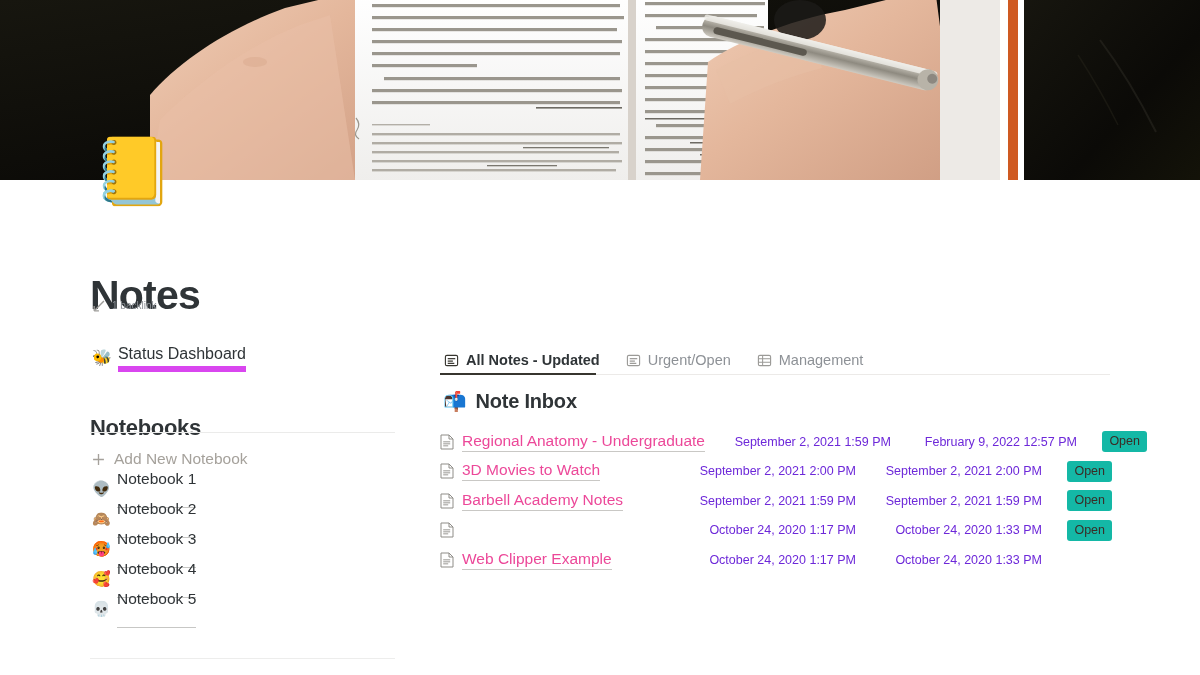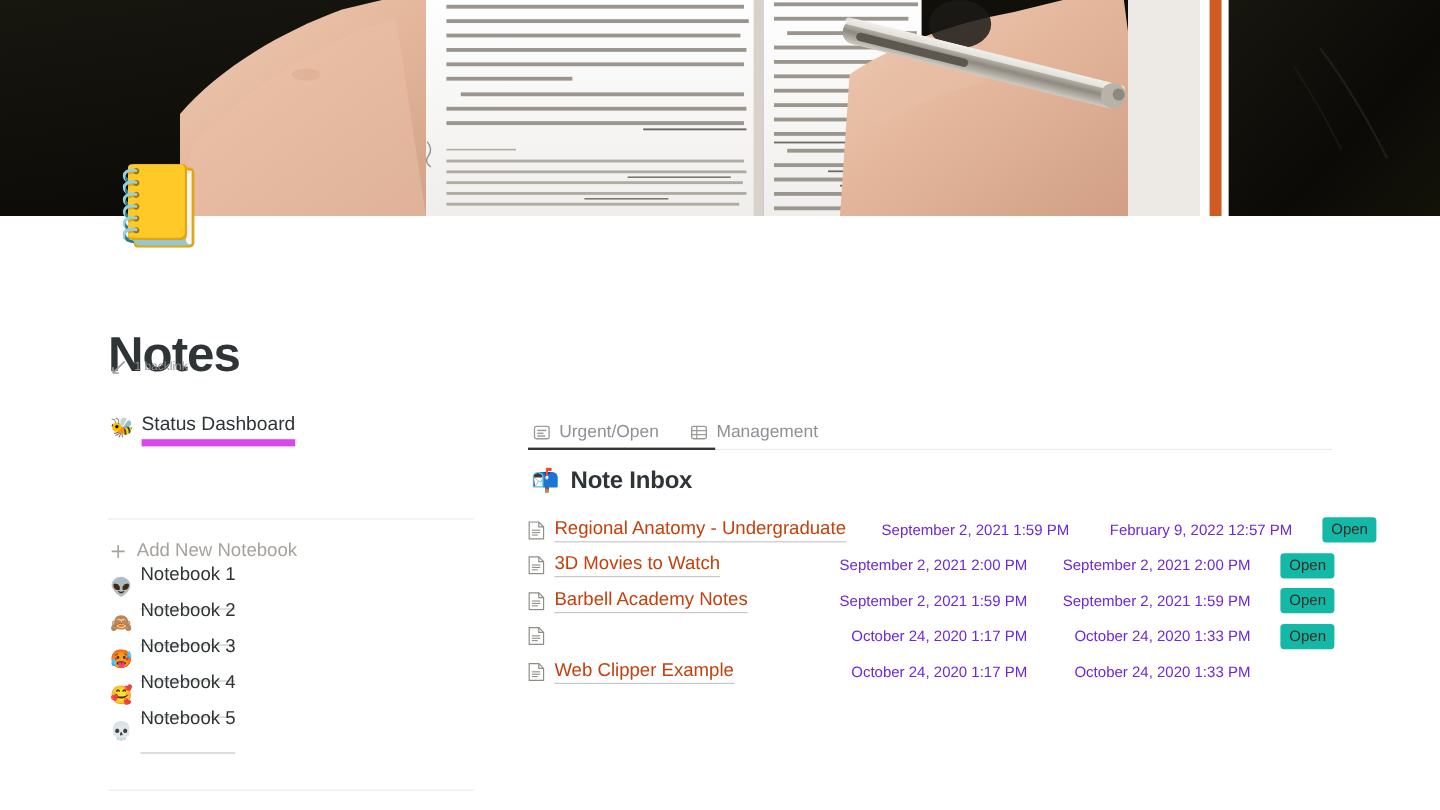--- a/index.html
+++ b/index.html
@@ -162,21 +162,21 @@
     width: 672px;
   }
   .note-row {
     position: relative;
     display: flex; align-items: center;
     height: 29.5px;
   }
   .note-doc-icon { flex: none; width: 22px; display:flex; align-items:center; }
   .note-name {
     font-size: 15.5px;
-    color: #c2410c;
+    color: #ec4899;
     border-bottom: 1px solid #c9c8c5;
     padding-bottom: 1px;
     white-space: nowrap;
   }
   .note-spacer { flex: 1 1 auto; }
   .note-date {
     flex: none;
     font-size: 12.5px;
     color: #6d28d9;
     text-align: right;
@@ -324,20 +324,21 @@
       <path d="M2 10 L2 5.6 M2 10 L6.4 10" stroke="#9b9a97" stroke-width="1.3" fill="none"></path>
     </svg>
     <span>1 backlink</span>
   </div>
 
   <div class="status-link">
     <span class="emoji">🐝</span>
     <span class="label">Status Dashboard</span>
   </div>
 
+  <h2 class="nb-heading">Notebooks</h2>
   <div class="nb-rule"></div>
 
   <div class="nb-list">
     <div class="nb-add">
       <svg class="plus-icon" viewBox="0 0 12 12">
         <path d="M6 1 L6 11 M1 6 L11 6" stroke="#a5a19b" stroke-width="1.25" fill="none"></path>
       </svg>
       <span>Add New Notebook</span>
     </div>
 
@@ -359,20 +360,29 @@
     </div>
     <div class="nb-row">
       <span class="emoji">💀</span>
       <span class="label">Notebook 5</span>
     </div>
   </div>
 
   <div class="bottom-rule"></div>
 
   <div class="tabs">
+    <div class="tab active">
+      <svg width="15" height="15" viewBox="0 0 16 16">
+        <rect x="1.5" y="2.5" width="13" height="11" rx="1.6" fill="none" stroke="#37352f" stroke-width="1.2"></rect>
+        <rect x="4" y="5.4" width="8" height="1.3" fill="#37352f"></rect>
+        <rect x="4" y="8" width="5.5" height="1.3" fill="#37352f"></rect>
+        <rect x="4" y="10.4" width="7" height="1.3" fill="#37352f"></rect>
+      </svg>
+      <span>All Notes - Updated</span>
+    </div>
     <div class="tab">
       <svg width="15" height="15" viewBox="0 0 16 16">
         <rect x="1.5" y="2.5" width="13" height="11" rx="1.6" fill="none" stroke="#9b9a97" stroke-width="1.2"></rect>
         <rect x="4" y="5.4" width="8" height="1.3" fill="#9b9a97"></rect>
         <rect x="4" y="8" width="5.5" height="1.3" fill="#9b9a97"></rect>
         <rect x="4" y="10.4" width="7" height="1.3" fill="#9b9a97"></rect>
       </svg>
       <span>Urgent/Open</span>
     </div>
     <div class="tab">

